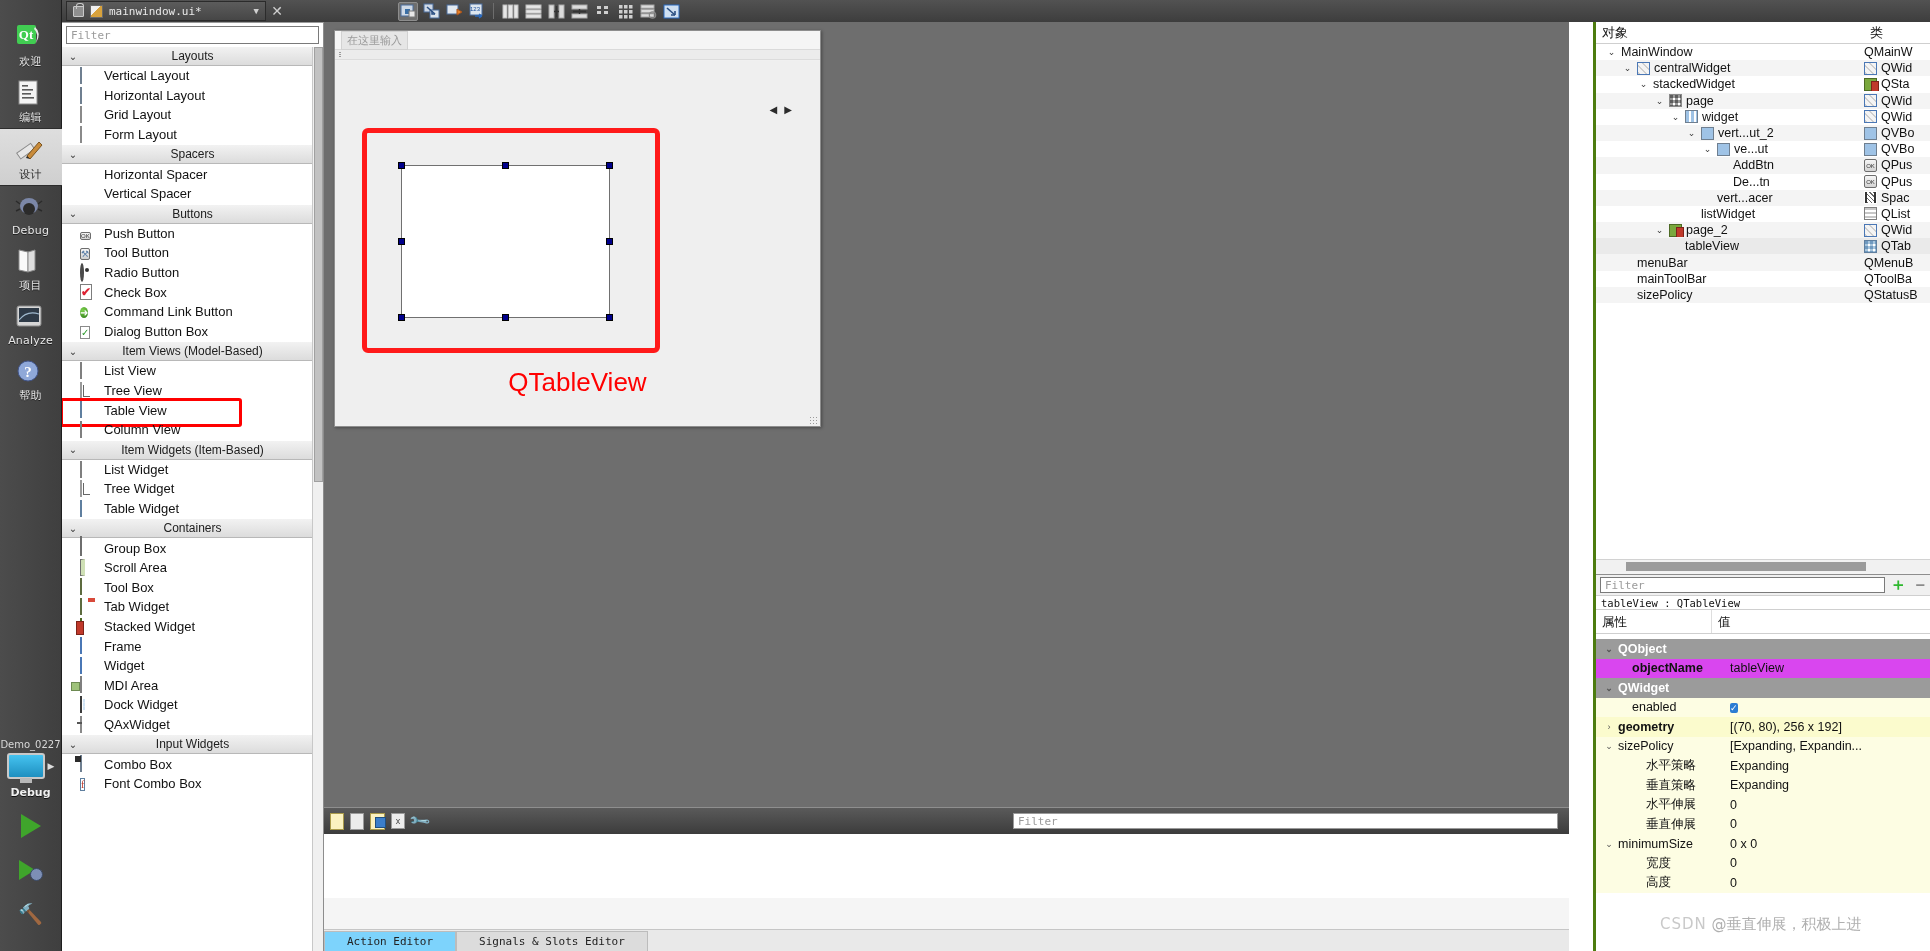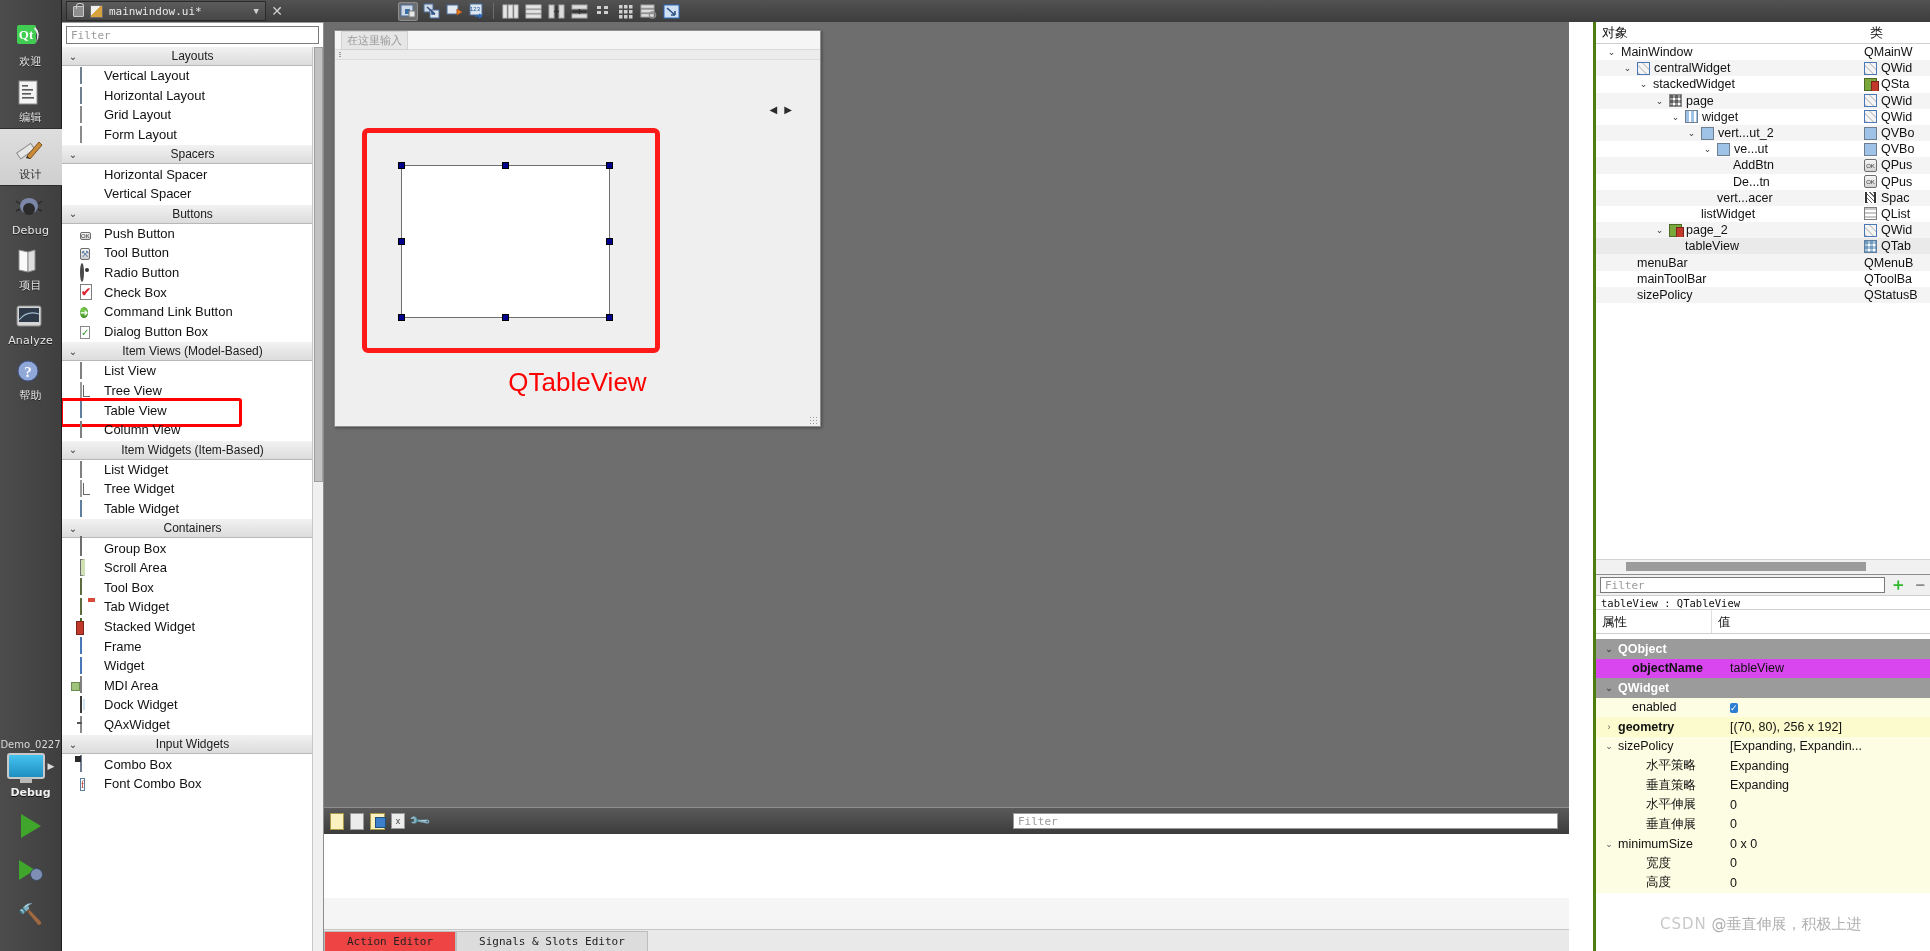--- a/index.html
+++ b/index.html
@@ -242,21 +242,21 @@
     height:22px; display:flex; background:#f7f7f7; border-bottom:1px solid #cfcfcf;
     font-size:12px; color:#222;
   }
   .bd-header > div{padding:3px 8px;border-right:1px solid #dedede;}
   .bd-body{height:64px;background:#fff;}
   .bd-tabs{position:absolute;left:0;bottom:0;height:22px;width:100%;display:flex;align-items:flex-end;
     background:#e9e9e9;border-top:1px solid #c6c6c6;}
   .bd-tab{height:20px;padding:0 22px;display:flex;align-items:center;
     font-family:"DejaVu Sans Mono",monospace;font-size:11px;color:#222;
     background:#dcdcdc;border:1px solid #bcbcbc;border-bottom:none;cursor:pointer;}
-  .bd-tab.active{background:#ef4444;text-align:right;}
+  .bd-tab.active{background:#7dd3fc;text-align:right;}
   .icn-new{width:14px;height:17px;background:#fbf2c0;border:1px solid #a99a4a;}
   .icn-copy{width:14px;height:17px;background:#ececec;border:1px solid #9a9a9a;}
   .icn-edit{width:15px;height:17px;background:#fbf2c0;border:1px solid #a99a4a;position:relative;}
   .icn-edit::after{content:"";position:absolute;left:4px;bottom:1px;width:9px;height:9px;background:#3b7ec9;border:1px solid #21507f;}
   .icn-del{width:14px;height:16px;background:#ededed;border:1px solid #9a9a9a;color:#444;font-size:9px;text-align:center;line-height:14px;}
   .icn-wrench{font-size:14px;color:#c8c8c8;transform:rotate(-40deg);}
 
   
   .rightcol{
     position:absolute; left:1593px; top:22px; width:361px; height:929px;

